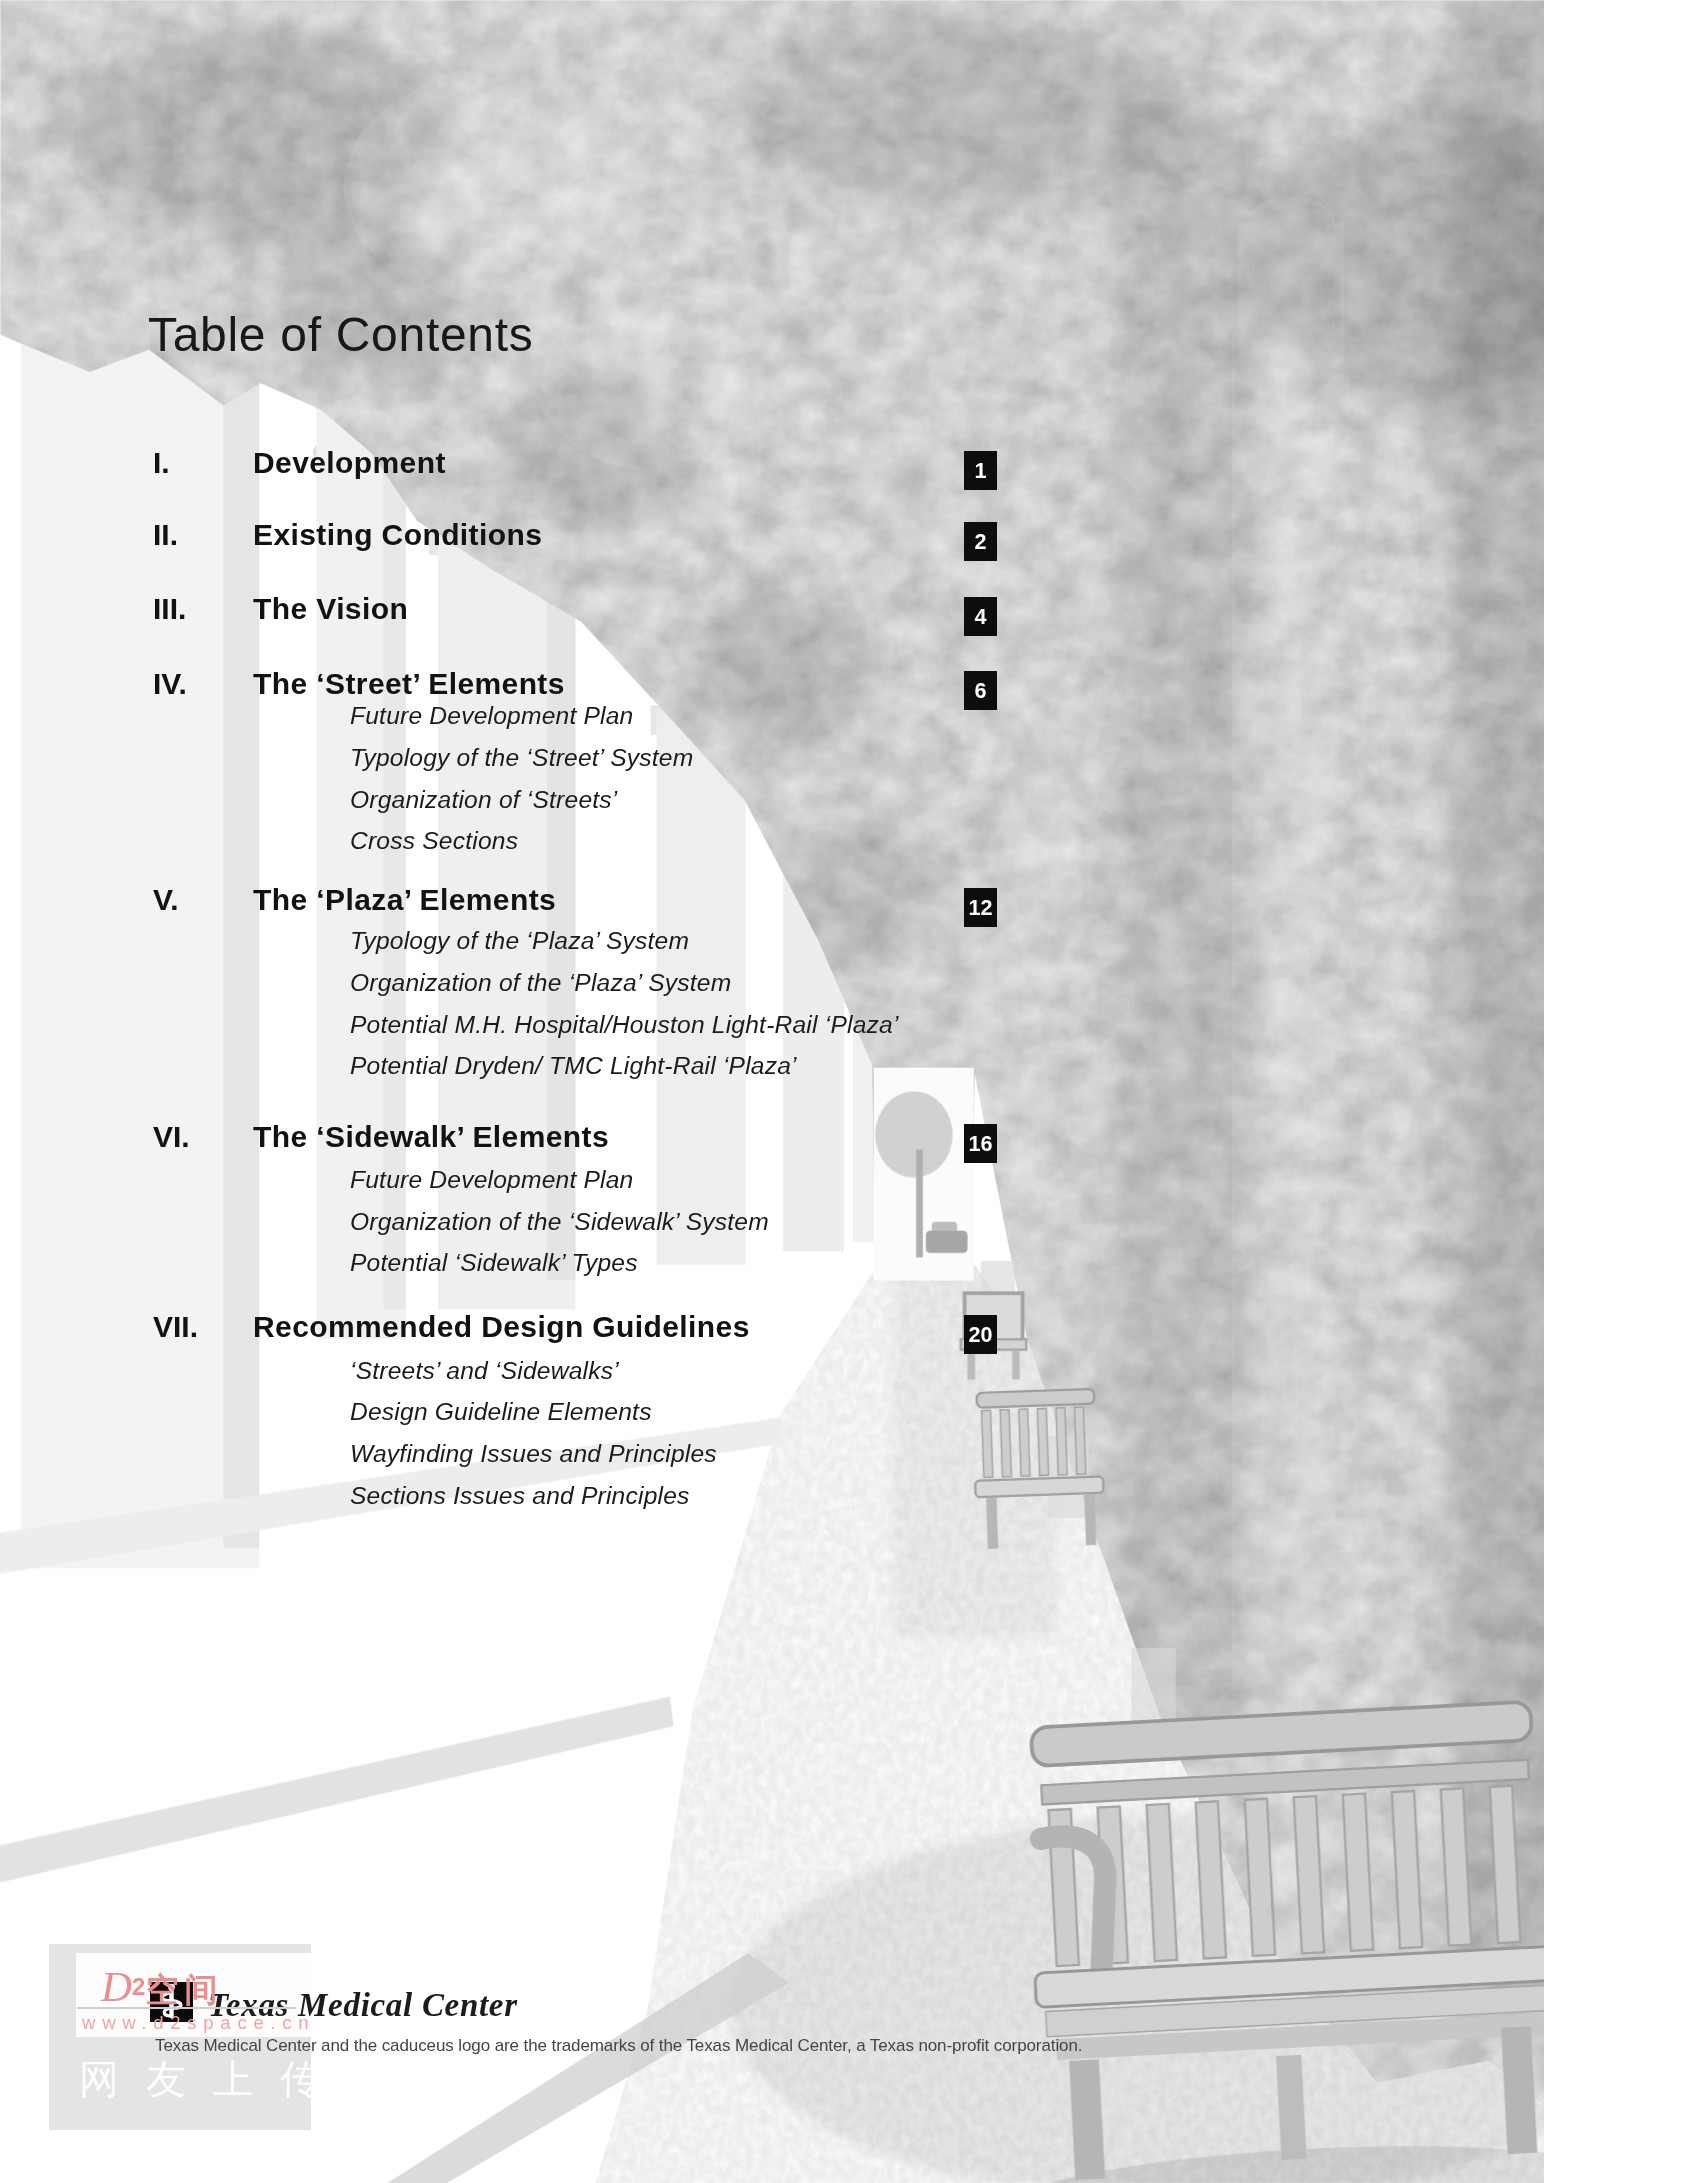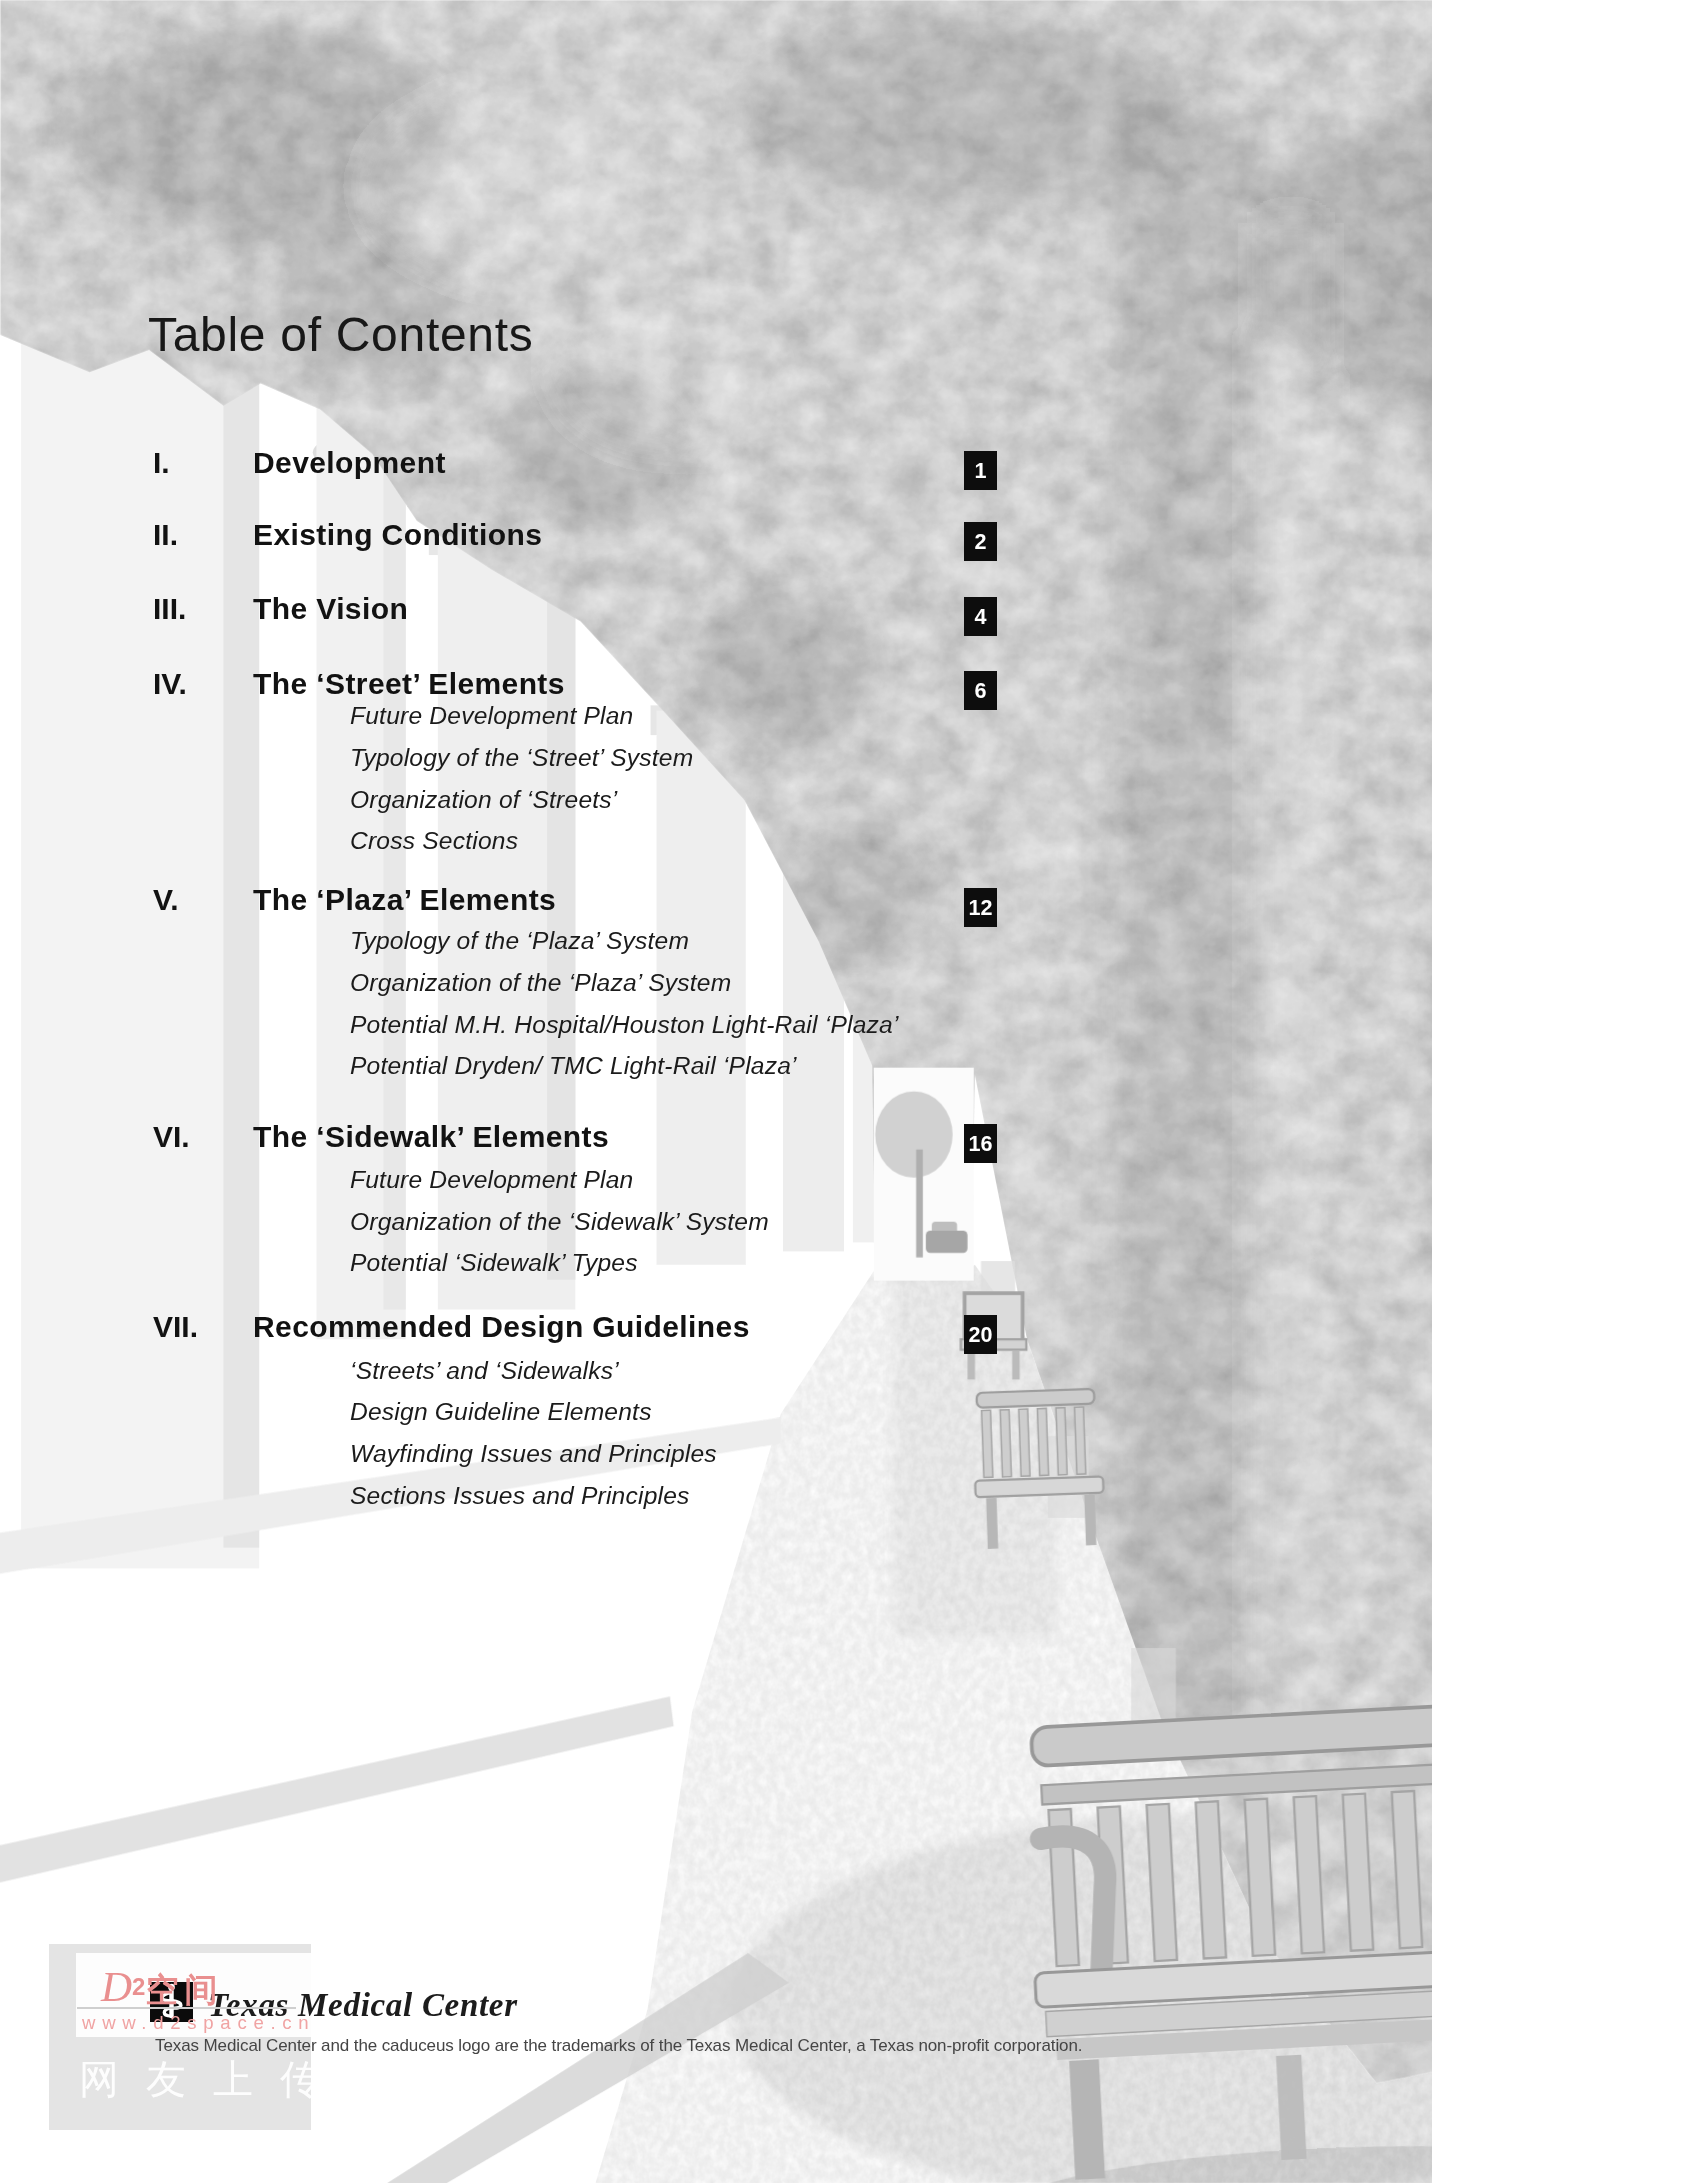--- a/index.html
+++ b/index.html
@@ -1,16 +1,16 @@
 <!DOCTYPE html>
 <html style="font-size:12px"><head>
 <meta charset="utf-8">
 <style>
   html,body{margin:0;padding:0;background:#ffffff;}
-  #page{position:relative;width:1432px;height:2183px;background:#ffffff;overflow:hidden;
+  #page{position:relative;width:1544px;height:2183px;background:#ffffff;overflow:hidden;
         font-family:"Liberation Sans",sans-serif;}
   #photo{position:absolute;left:0;top:0;width:1688px;height:2183px;opacity:.96;}
   .page-title{position:absolute;left:148px;top:307px;font-size:48px;letter-spacing:0.7px;
         color:#181818;white-space:nowrap;}
   .toc-num{position:absolute;left:153px;font-size:30px;font-weight:bold;color:#121212;white-space:nowrap;}
   .toc-head{position:absolute;left:253px;font-size:30px;font-weight:bold;color:#121212;
         letter-spacing:0.4px;white-space:nowrap;}
   .badge{position:absolute;left:964px;width:33px;height:39px;background:#0d0d0d;color:#ffffff;
         font-size:21.6px;font-weight:bold;display:flex;align-items:center;justify-content:center;}
   .sub{position:absolute;left:350px;font-size:24.6px;font-style:italic;color:#1b1b1b;

